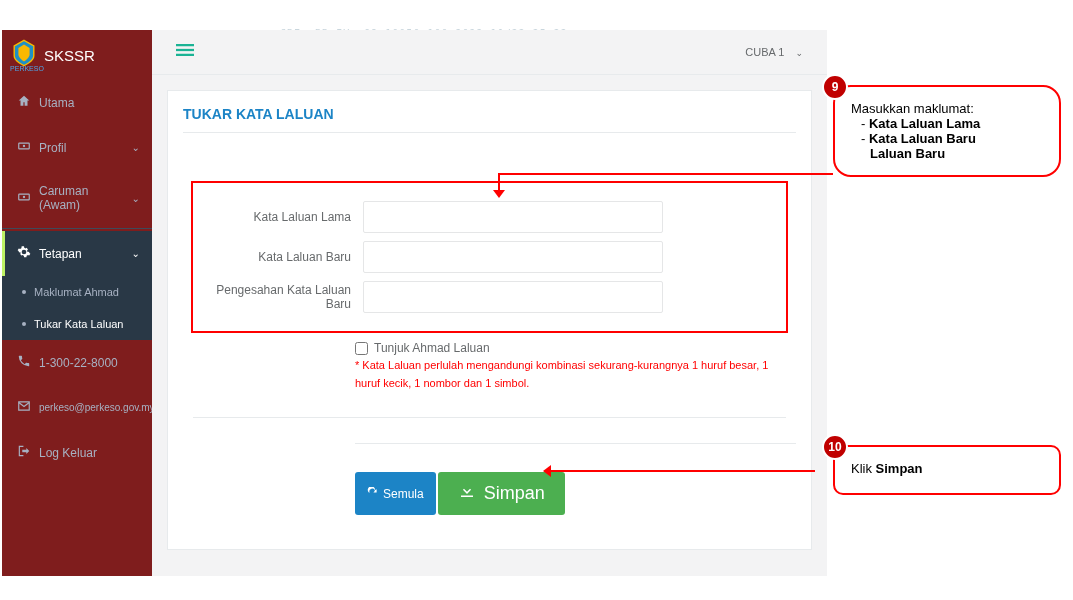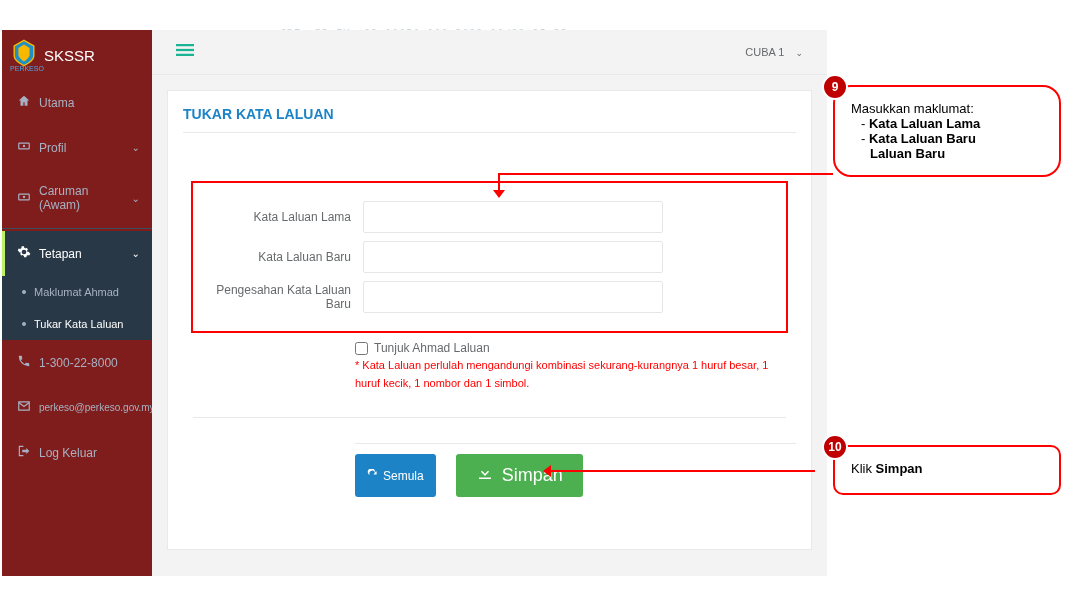--- a/index.html
+++ b/index.html
@@ -181,24 +181,24 @@
       margin-left: 172px;
       margin-top: 2px;
       font-size: 11px;
       line-height: 1.6;
       color: #ff0000;
       max-width: 450px;
     }
     .btn-row {
       margin-left: 172px;
       margin-top: 25px;
-      padding-top: 10px;
+      padding-top: 28px;
       border-top: 1px solid #e7eaec;
       display: flex;
-      gap: 20px;
+      gap: 2px;
     }
     .btn-row-sep {
       margin: 25px 10px 0 10px;
       border-top: 1px solid #e7eaec;
     }
     .btn-reset {
       background: #1c84c6;
       color: #fff;
       border: none;
       padding: 8px 12px;

